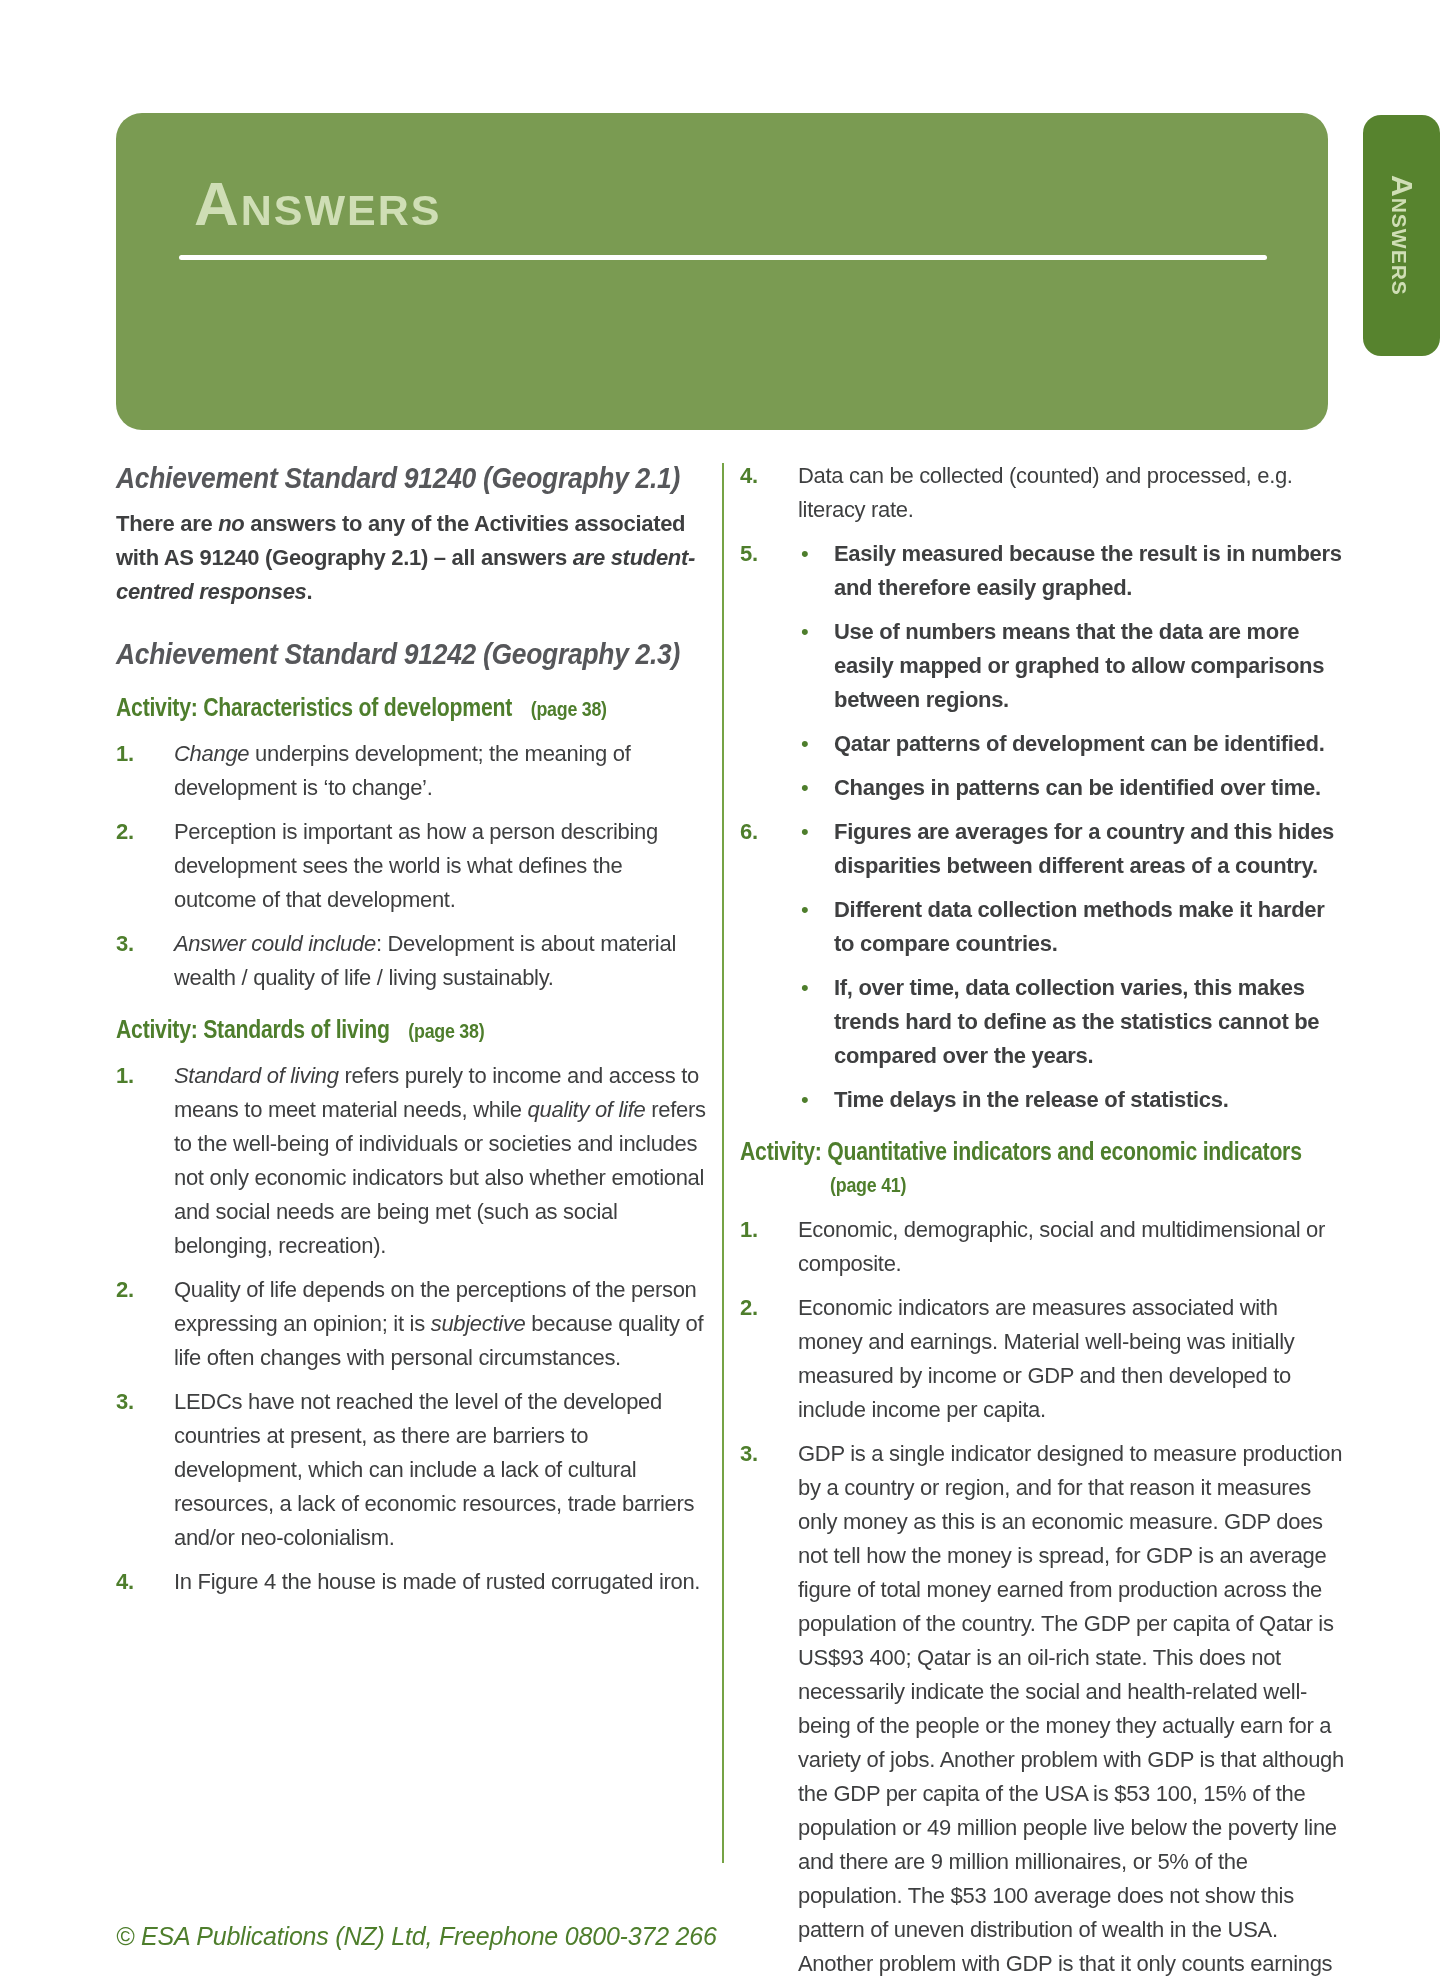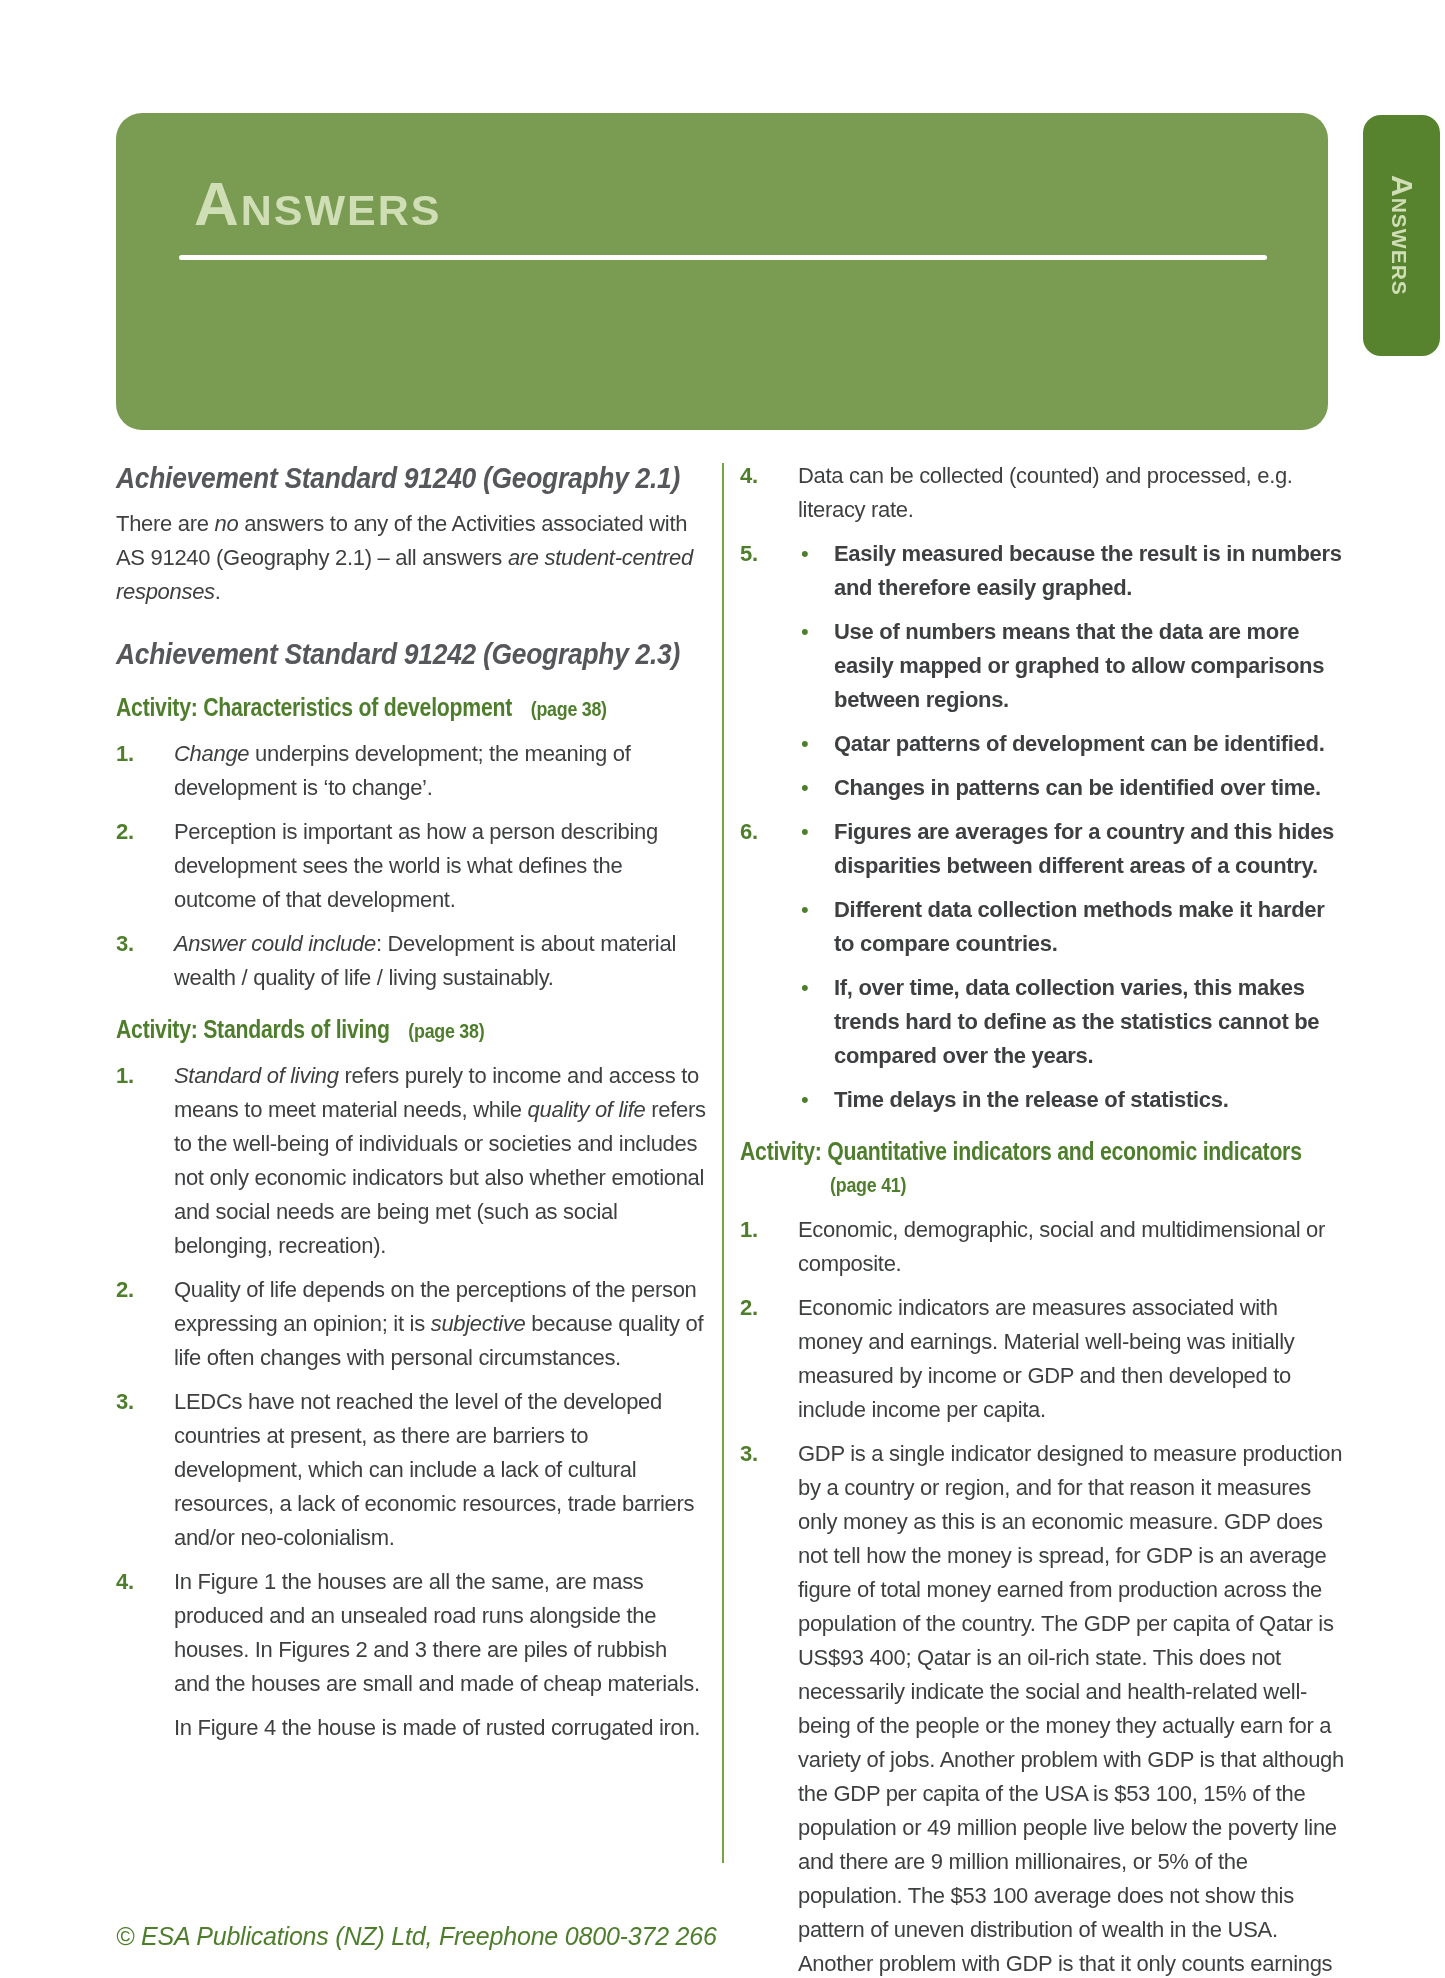--- a/index.html
+++ b/index.html
@@ -35,21 +35,21 @@
     color:var(--body-text);}
   .col-left{left:116px;width:592px;}
   .col-right{left:740px;width:604px;}
 
   .h1{font-size:30px;line-height:38px;font-weight:bold;font-style:italic;color:var(--heading-gray);
     white-space:nowrap;transform:scaleX(0.88);transform-origin:left;margin:0 0 10px;}
   .h2{font-size:25px;line-height:32px;font-weight:bold;color:var(--accent-green);
     white-space:nowrap;transform:scaleX(0.85);transform-origin:left;margin:18px 0 12px;}
   .page-ref{font-size:21px;margin-left:22px;white-space:nowrap;}
   .page-ref.own-line{display:block;margin-left:106px;margin-top:2px;}
-  .para{margin:0 0 26px;}
+  .para{margin:0 0 26px;font-weight:bold;}
   .list{margin:0 0 6px;}
   .item{display:flex;margin:0 0 10px;}
   .num{flex:none;width:58px;font-weight:bold;color:var(--accent-green);}
   .item-body{flex:1;min-width:0;}
   .item-para{margin:0 0 10px;}
   .item-para:last-child{margin-bottom:0;}
   .bullet{display:flex;margin:0 0 10px;}
   .bullet:last-child{margin-bottom:0;}
   .dot{flex:none;width:36px;padding-left:3px;color:var(--accent-green);}
   .bullet-text{flex:1;min-width:0;font-weight:bold;}
@@ -115,21 +115,20 @@
           </div>
           <div class="item">
             <span class="num">3.</span>
             <div class="item-body">
               <p class="item-para">LEDCs have not reached the level of the developed countries at present, as there are barriers to development, which can include a lack of cultural resources, a lack of economic resources, trade barriers and/or neo-colonialism.</p>
             </div>
           </div>
           <div class="item">
             <span class="num">4.</span>
             <div class="item-body">
-              <p class="item-para">In Figure 1 the houses are all the same, are mass produced and an unsealed road runs alongside the houses. In Figures 2 and 3 there are piles of rubbish and the houses are small and made of cheap materials.</p>
               <p class="item-para">In Figure 4 the house is made of rusted corrugated iron.</p>
             </div>
           </div>
         </div>
       </section>
     <section class="col col-right" id="col-right">
         <div class="list">
           <div class="item">
             <span class="num">4.</span>
             <div class="item-body">

